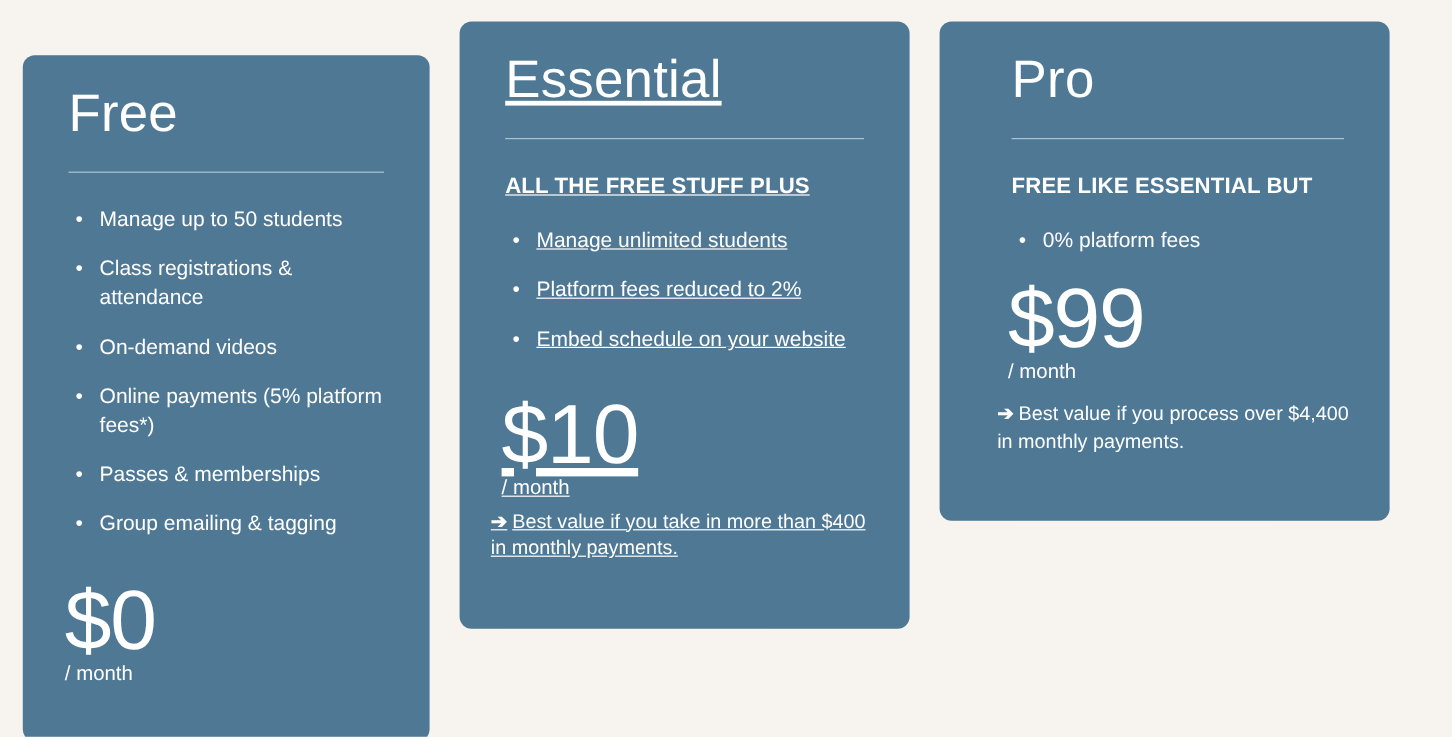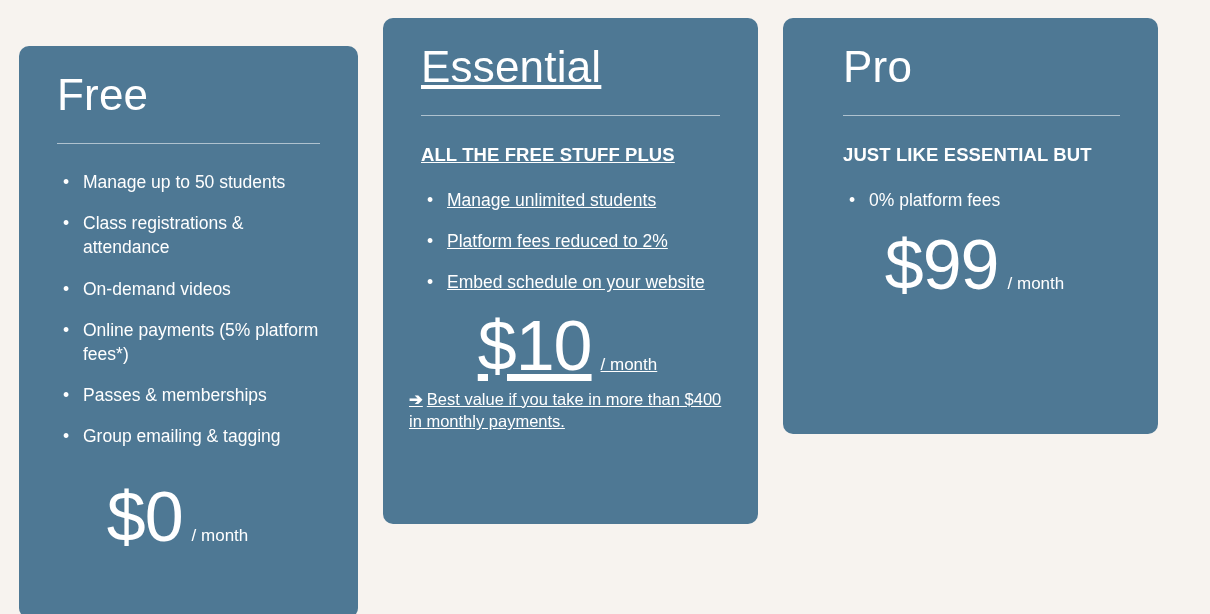--- a/index.html
+++ b/index.html
@@ -87,23 +87,24 @@
     font-size: 17.5px;
     line-height: 1.38;
     color: #ffffff;
   }
 
   .price-block {
     margin-top: 26px;
     display: flex;
     align-items: baseline;
     color: #ffffff;
+    flex-direction: column;
   }
   .price-block.free-price     { justify-content: center; margin-top: 34px; padding-right: 22px; }
-  .price-block.essential-price{ justify-content: center; margin-top: 16px; padding-right: 6px; }
+  .price-block.essential-price{ justify-content: center; margin-top: 32px; padding-right: 6px; }
   .price-block.pro-price      { justify-content: center; margin-top: 18px; padding-right: 14px; }
 
   .price-amount {
     font-size: 70px;
     font-weight: 300;
     line-height: 1;
     letter-spacing: -1px;
   }
   .price-period {
     font-size: 17px;
@@ -193,29 +194,32 @@
     </div>
 
     <div class="plan-note">
       <span class="note-arrow">➔</span><span>Best value if you take in more than $400 in monthly payments.</span>
     </div>
   </div>
 
   <div class="plan-card pro">
     <h2 class="plan-title">Pro</h2>
     <div class="plan-divider"></div>
-    <div class="plan-subtitle">JUST LIKE ESSENTIAL BUT</div>
+    <div class="plan-subtitle">FREE LIKE ESSENTIAL BUT</div>
 
     <ul class="feature-list after-sub">
       <li class="feature-item">
         <span class="feature-bullet">•</span>
         <span>0% platform fees</span>
       </li>
     </ul>
 
     <div class="price-block pro-price">
       <span class="price-amount">$99</span>
       <span class="price-period">/ month</span>
     </div>
 
+    <div class="plan-note pro-note">
+      <span class="note-arrow">➔</span><span>Best value if you process over $4,400 in monthly payments.</span>
+    </div>
   </div>
 
 </div>
 
 </body></html>

